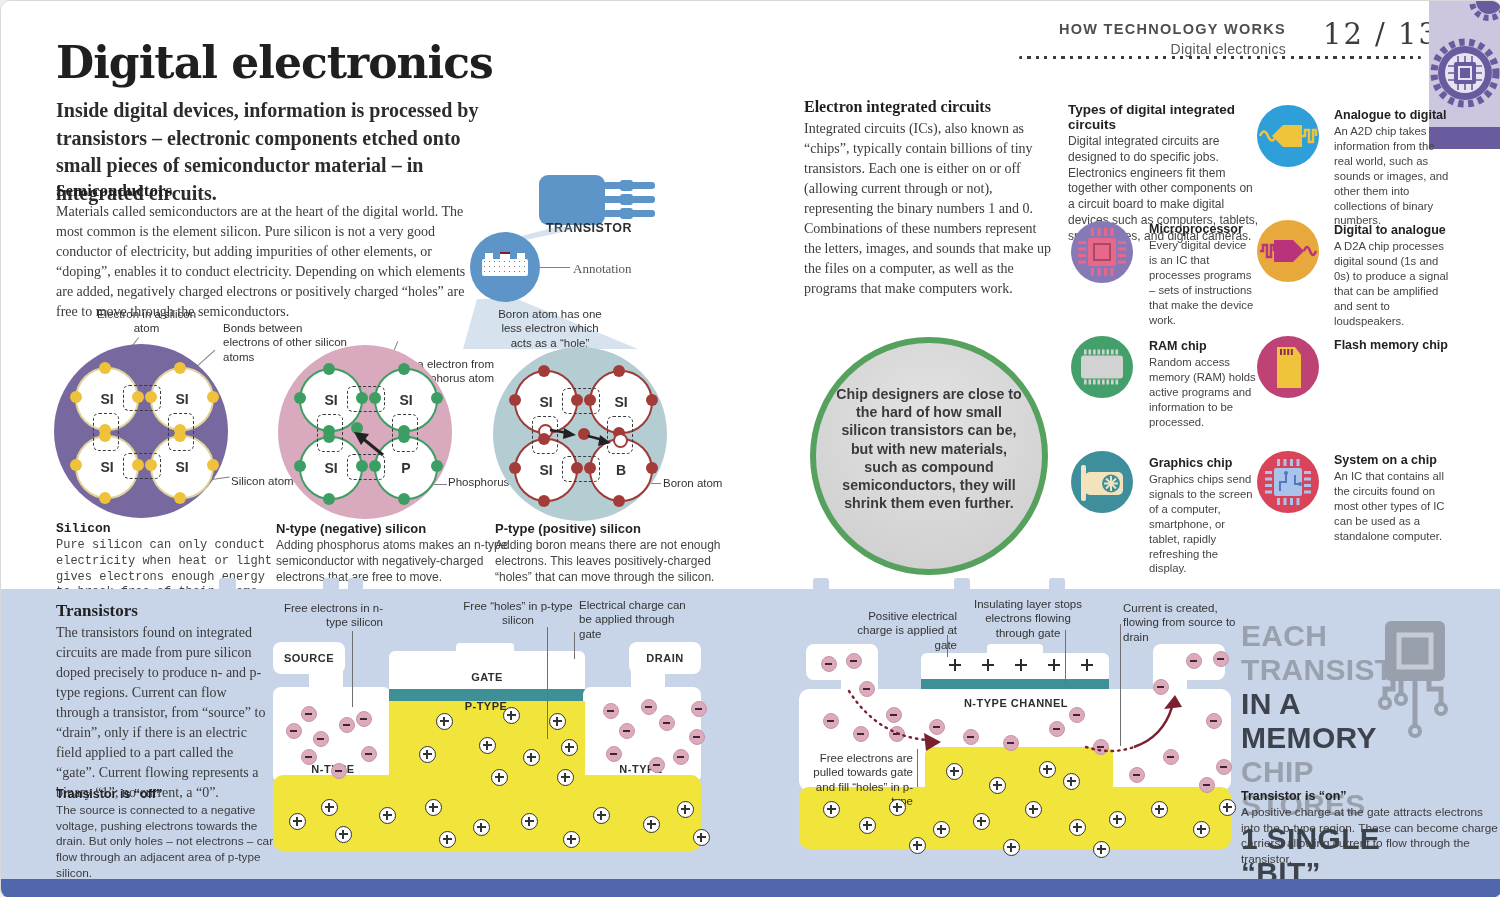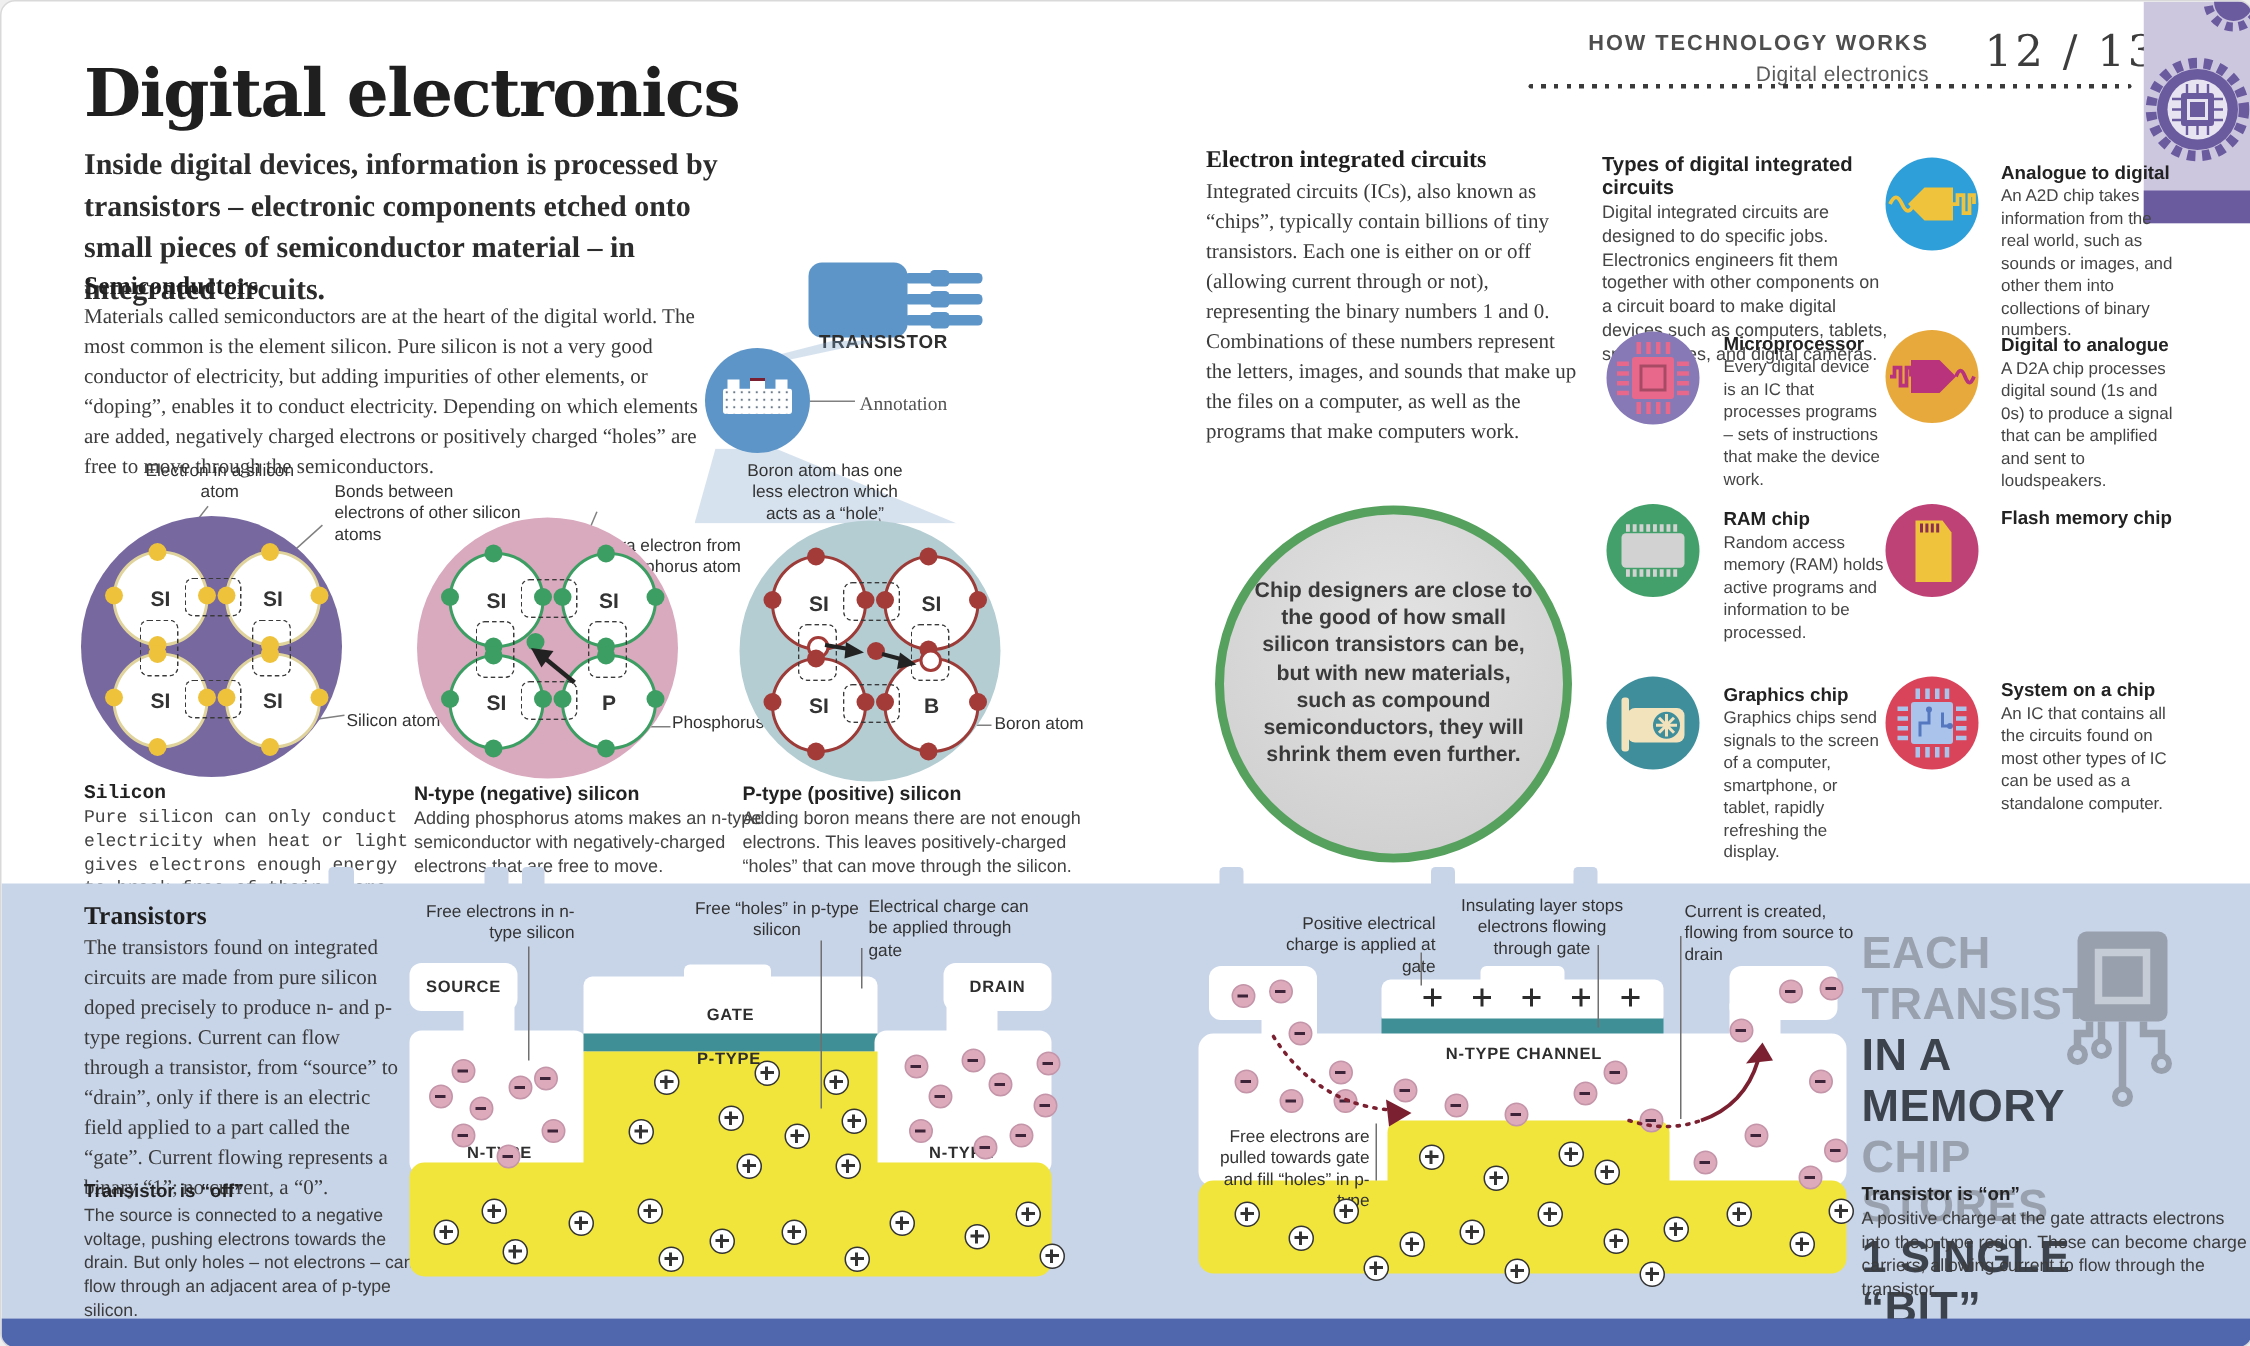--- a/index.html
+++ b/index.html
@@ -276,21 +276,21 @@
   </div>
   <div class="abs" style="left:494px;top:520px;width:250px;">
     <div class="cap-title">P-type (positive) silicon</div>
     <div class="cap-body">Adding boron means there are not enough electrons. This leaves positively-charged “holes” that can move through the silicon.</div>
   </div>
 
   <div class="abs h-serif" style="left:803px;top:97px;font-size:16px;">Electron integrated circuits</div>
   <div class="abs body-serif" style="left:803px;top:118px;width:253px;">Integrated circuits (ICs), also known as “chips”, typically contain billions of tiny transistors. Each one is either on or off (allowing current through or not), representing the binary numbers 1 and 0. Combinations of these numbers represent the letters, images, and sounds that make up the files on a computer, as well as the programs that make computers work.</div>
 
   <div class="qcircle">
-    <div class="q-body">Chip designers are close to the good of how small silicon transistors can be, but with new materials, such as compound semiconductors, they will shrink them even further.</div>
+    <div class="q-body">Chip designers are close to the hard of how small silicon transistors can be, but with new materials, such as compound semiconductors, they will shrink them even further.</div>
   </div>
 
   <div class="abs" style="left:1067px;top:101px;width:192px;">
     <div class="chip-title" style="font-size:13.5px;">Types of digital integrated circuits</div>
     <div class="chip-body" style="font-size:12px;">Digital integrated circuits are designed to do specific jobs. Electronics engineers fit them together with other components on a circuit board to make digital devices such as computers, tablets, smartphones, and digital cameras.</div>
   </div>
 
   <div class="chipcirc" style="left:1070px;top:220px;background:#8679b6;">
     <svg width="62" height="62" viewBox="0 0 62 62">
         <g fill="#e8688c">

